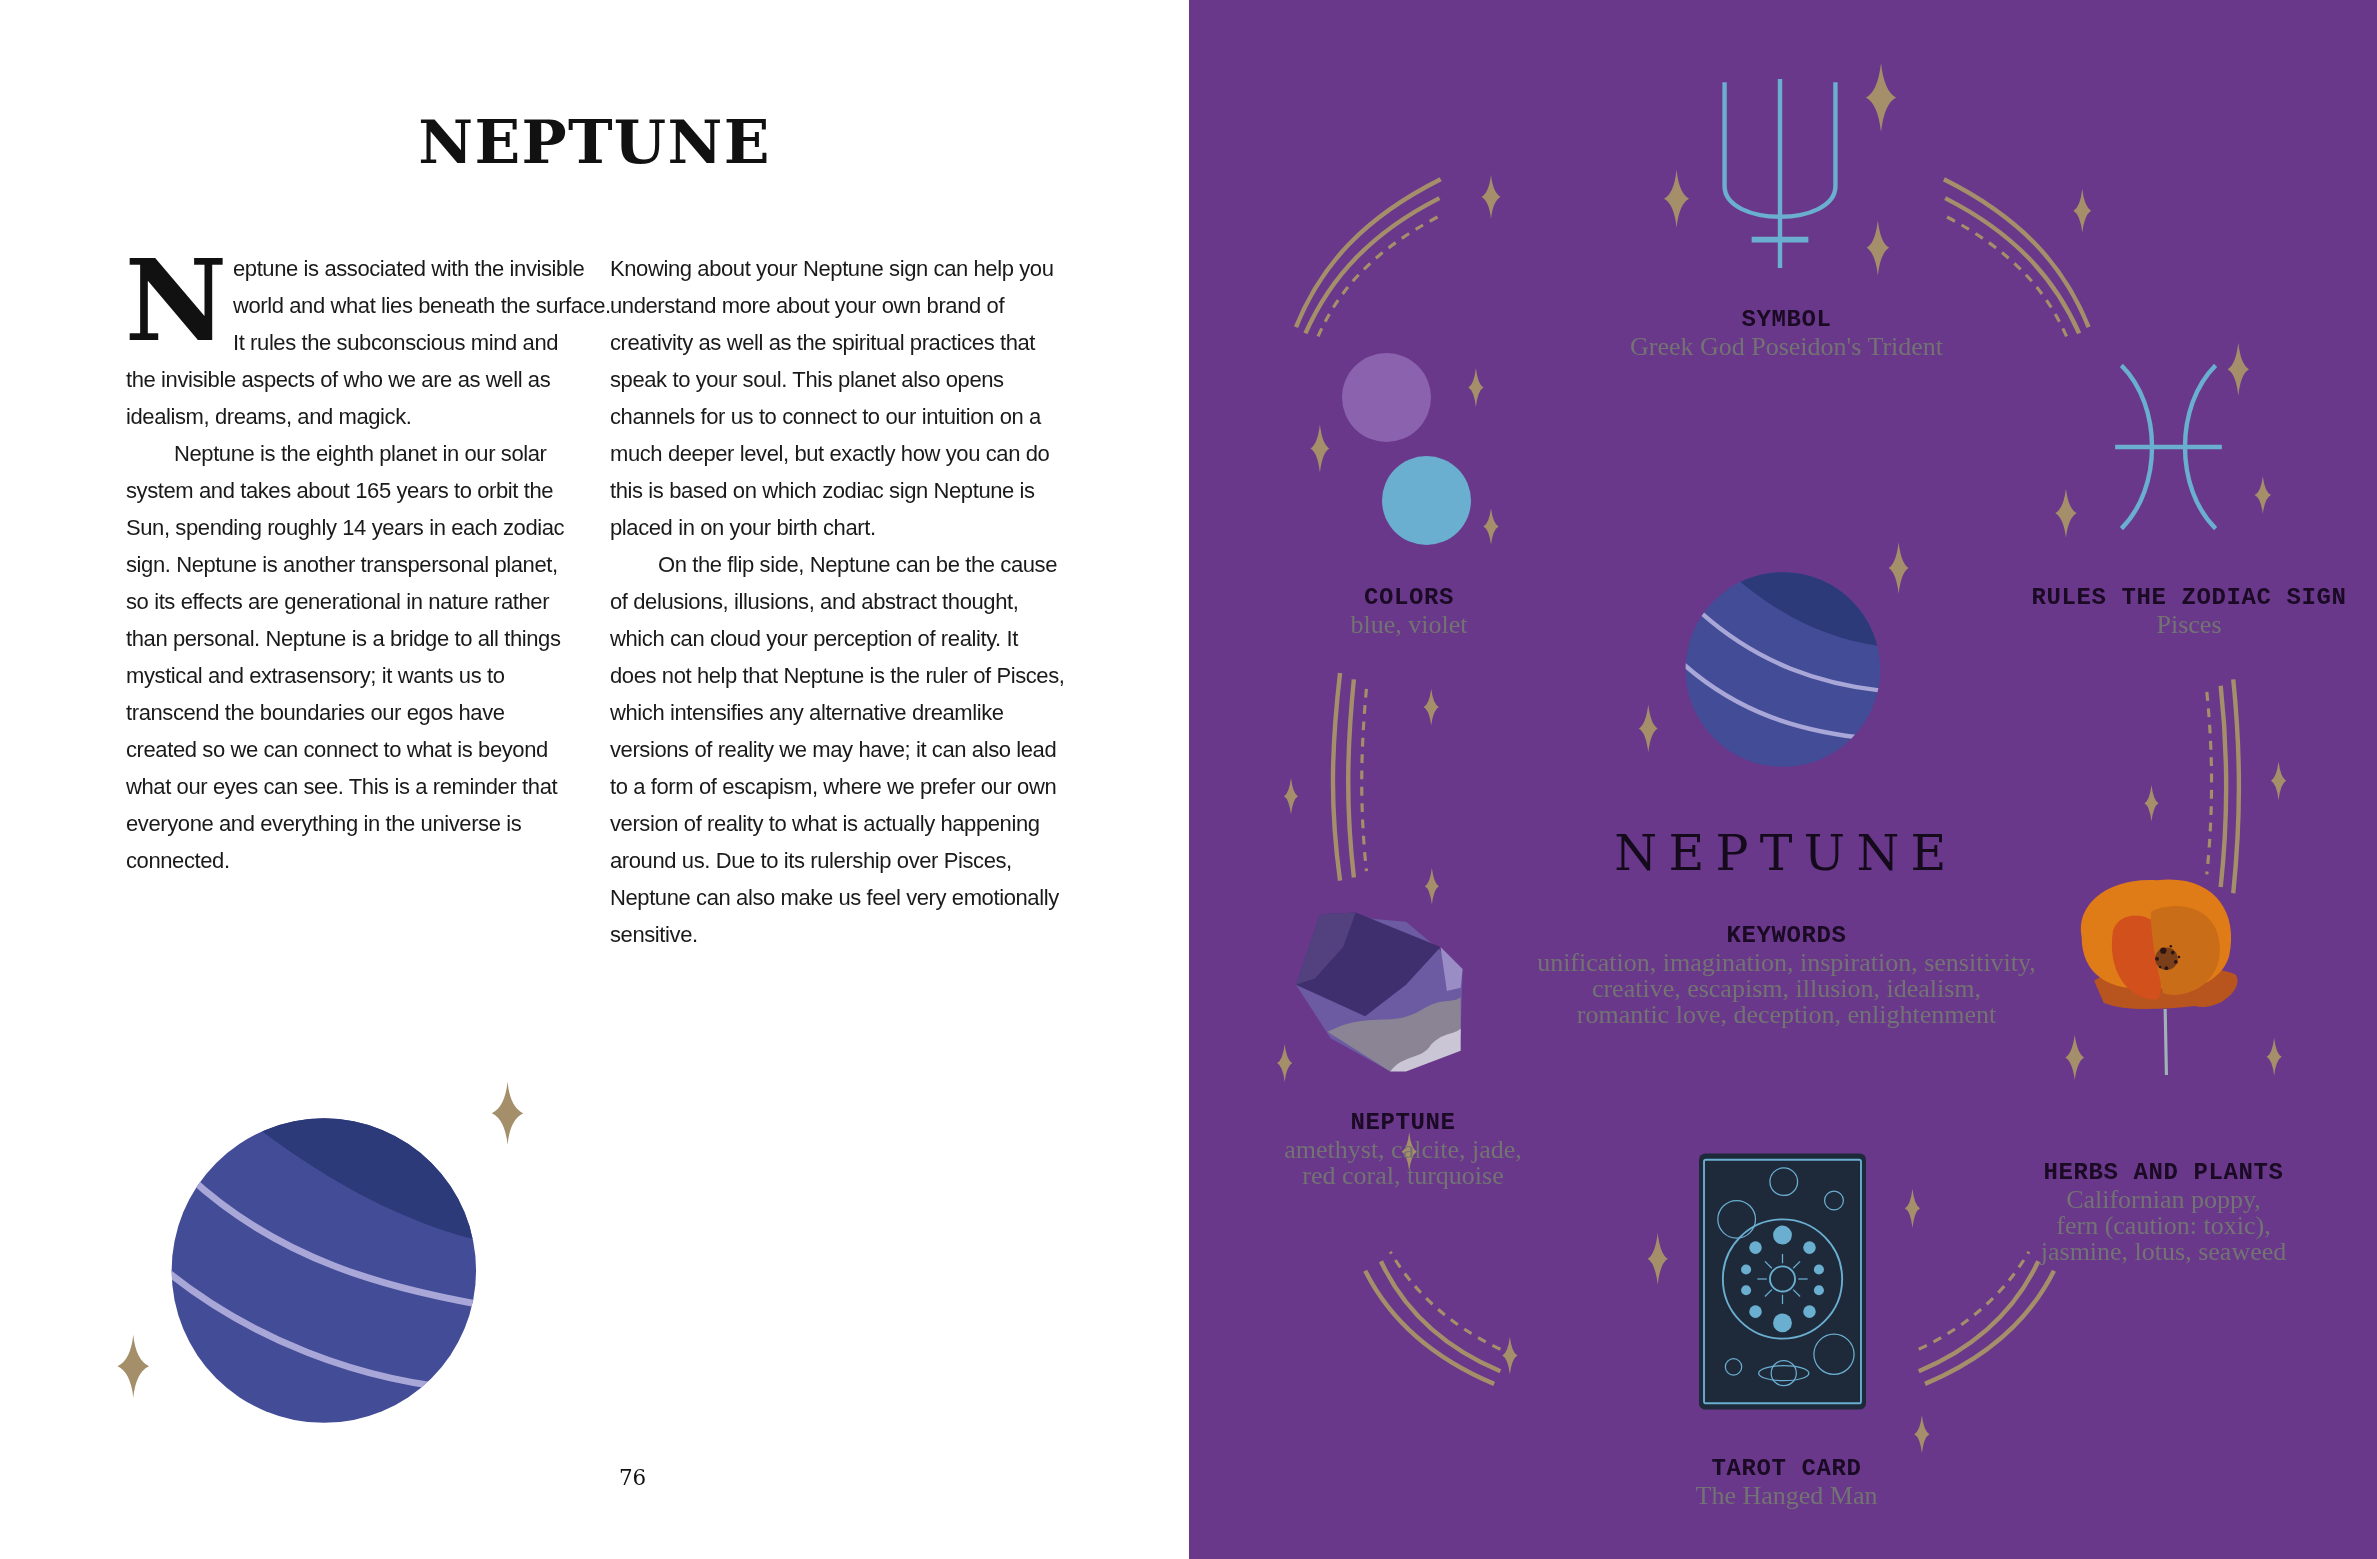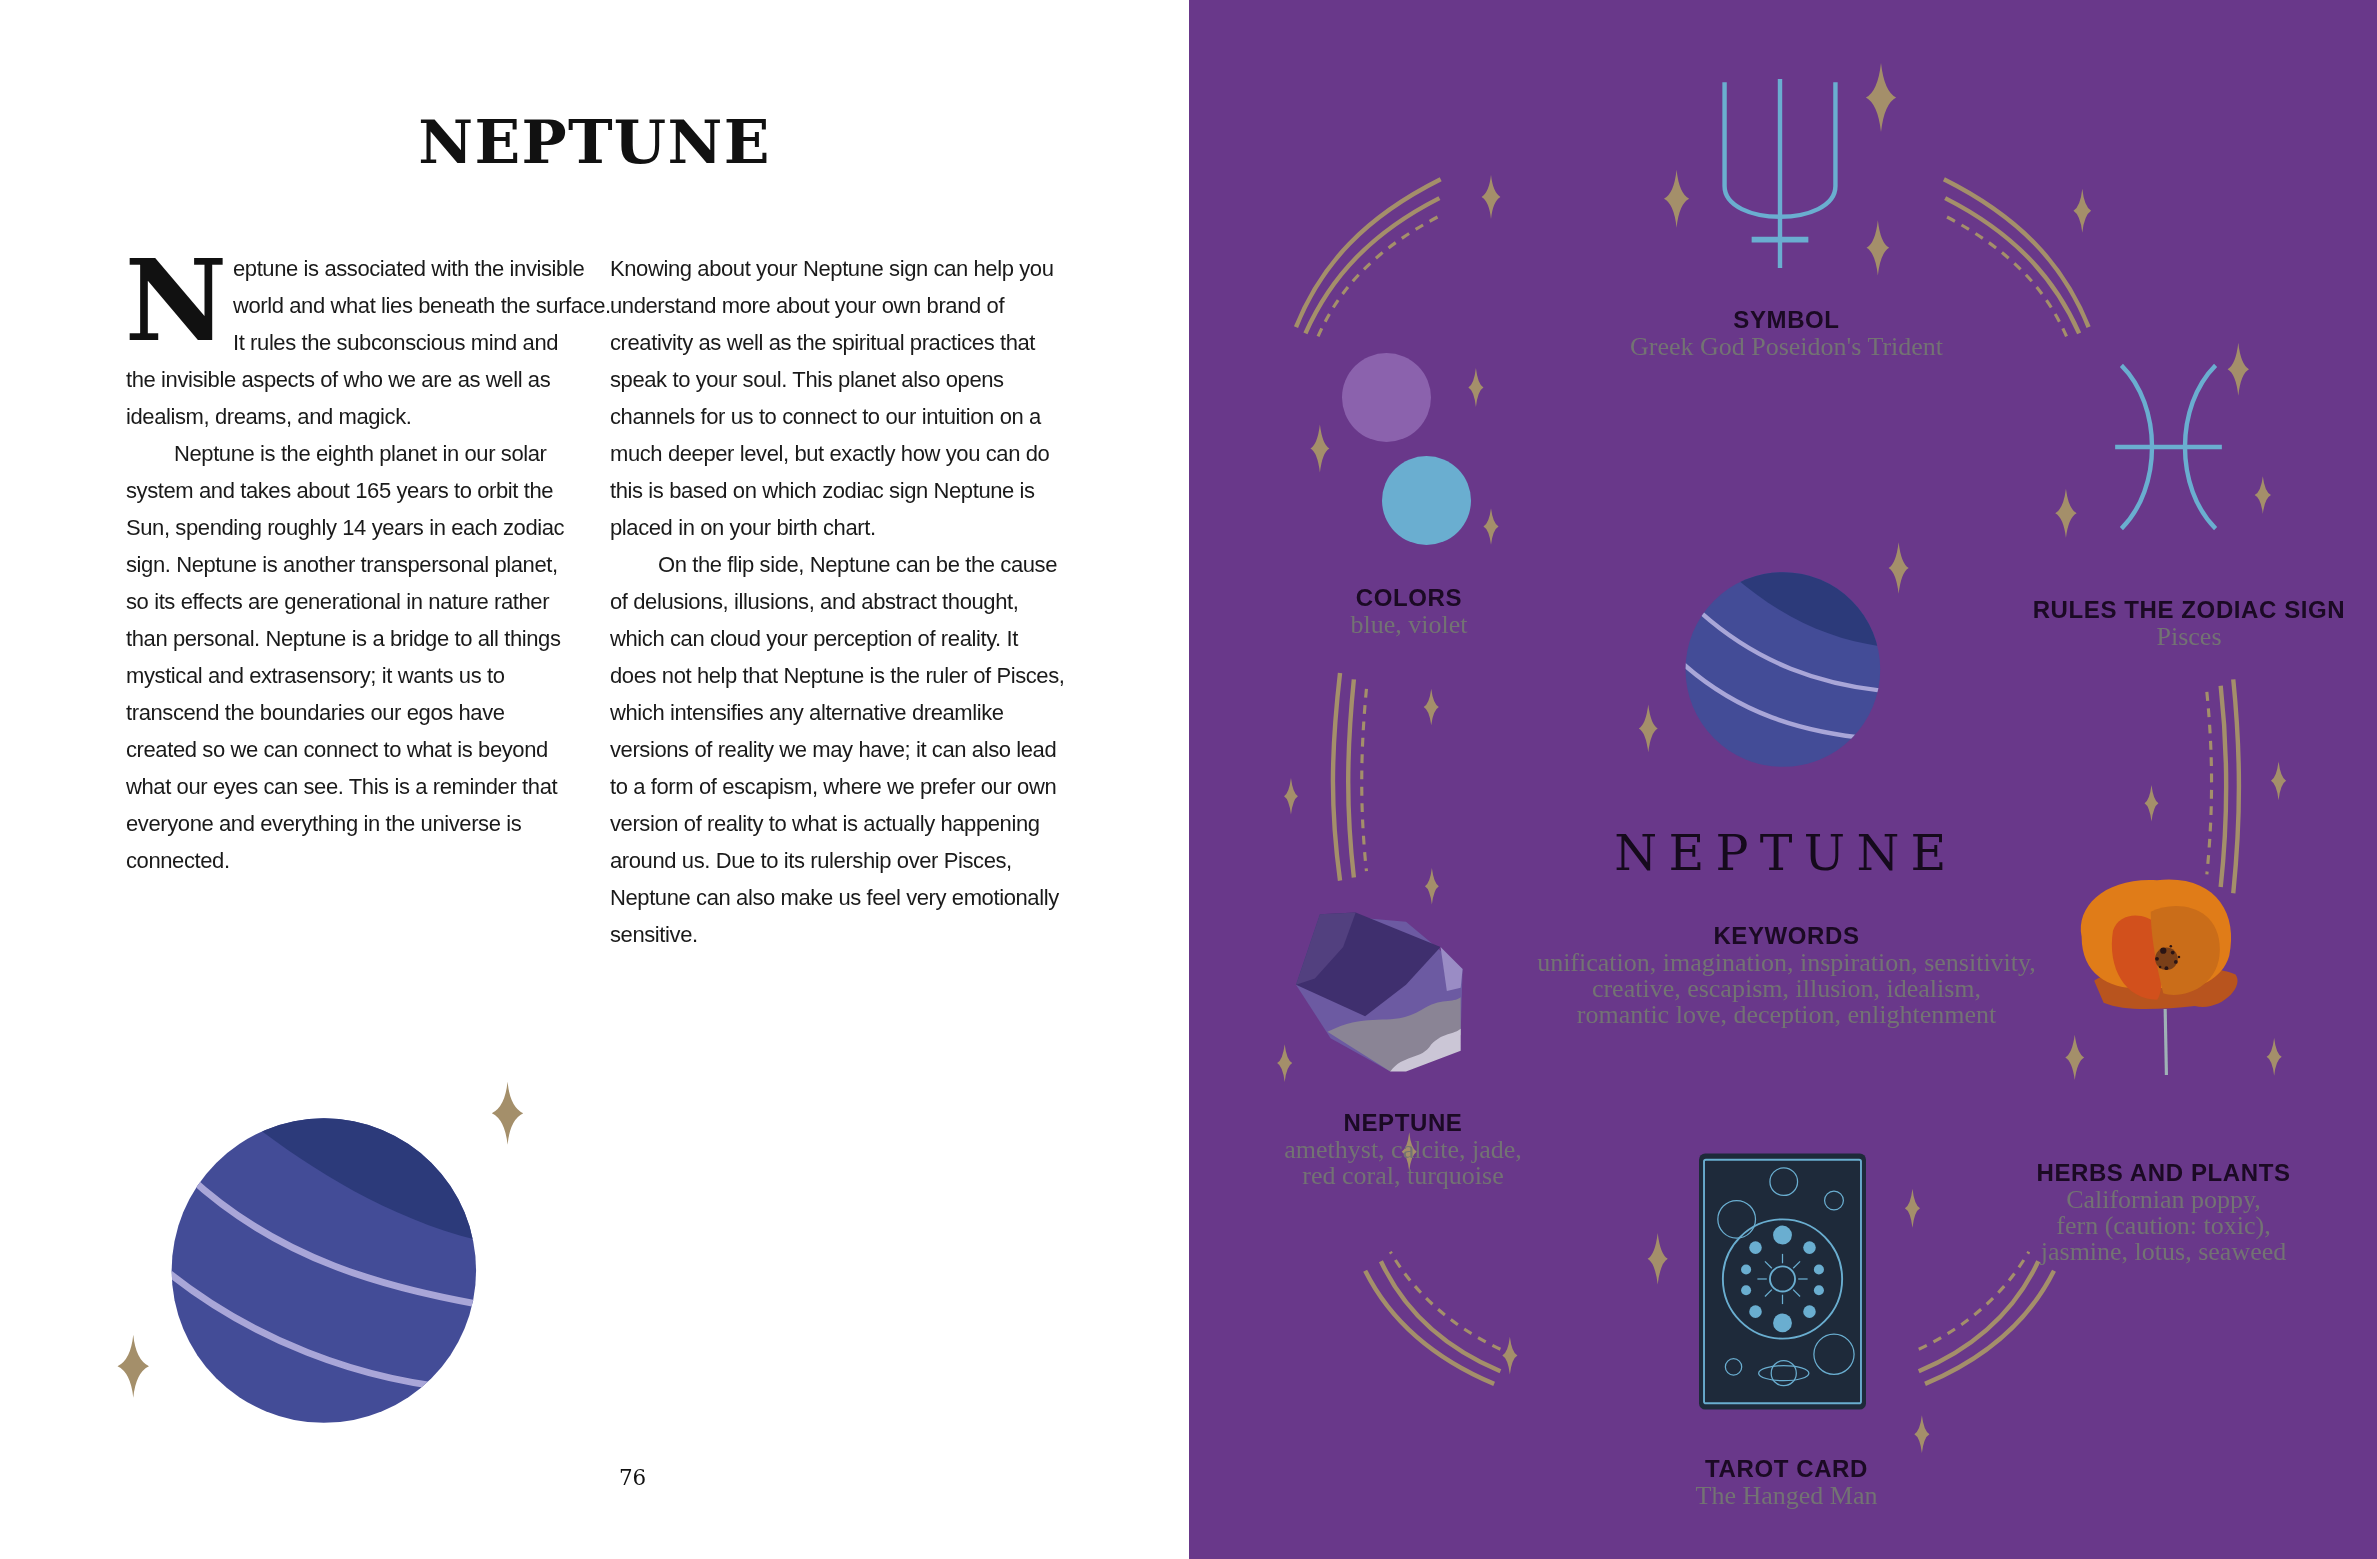--- a/index.html
+++ b/index.html
@@ -35,21 +35,21 @@
   .line { display: block; white-space: nowrap; }
   .page-number {
     position: absolute; left: 0; width: 1265px; top: 1465px; text-align: center;
     font-family: "DejaVu Serif", serif; font-size: 21.4px; color: #111;
   }
   .deco { position: absolute; }
   .label {
     position: absolute; text-align: center; color: #1b0a24;
   }
   .label .h {
-    font-family: Liberation Sans, sans-serif; font-weight: bold; font-size: 24px; letter-spacing: 0.6px;
+    font-family: Liberation Mono, monospace; font-weight: bold; font-size: 24px; letter-spacing: 0.6px;
     display: block; line-height: 28px;
   }
   .label .v {
     font-family: "Liberation Serif", serif; font-size: 26px; display: block; line-height: 26px; color: #737373;
   }
   .big-name {
     position: absolute; left: 1610px; width: 352px; top: 825px; text-align: center;
     font-family: "DejaVu Serif", serif; font-size: 49px; letter-spacing: 11.3px; color: #150a1c;
   }
 </style>
@@ -173,21 +173,21 @@
   <span class="v">blue, violet</span>
 </div>
 
 <svg class="deco" style="left:2112px;top:362px" width="113" height="170" viewBox="0 0 180 270">
   <g stroke="#6aaed0" stroke-width="7" fill="none">
     <path d="M15,5 C80,70 80,200 15,265"></path>
     <path d="M165,5 C100,70 100,200 165,265"></path>
     <path d="M5,135 L175,135"></path>
   </g>
 </svg>
-<div class="label" style="left:2013px;top:584px;width:352px;margin-top:12px;">
+<div class="label" style="left:2013px;top:584px;width:352px;">
   <span class="h">RULES THE ZODIAC SIGN</span>
   <span class="v">Pisces</span>
 </div>
 
 <svg class="deco" style="left:1682px;top:569px" width="208" height="201" viewBox="0 0 330 320">
   <defs>
       <clipPath id="pl2">
         <circle cx="160" cy="160" r="155"></circle>
       </clipPath>
     </defs>

